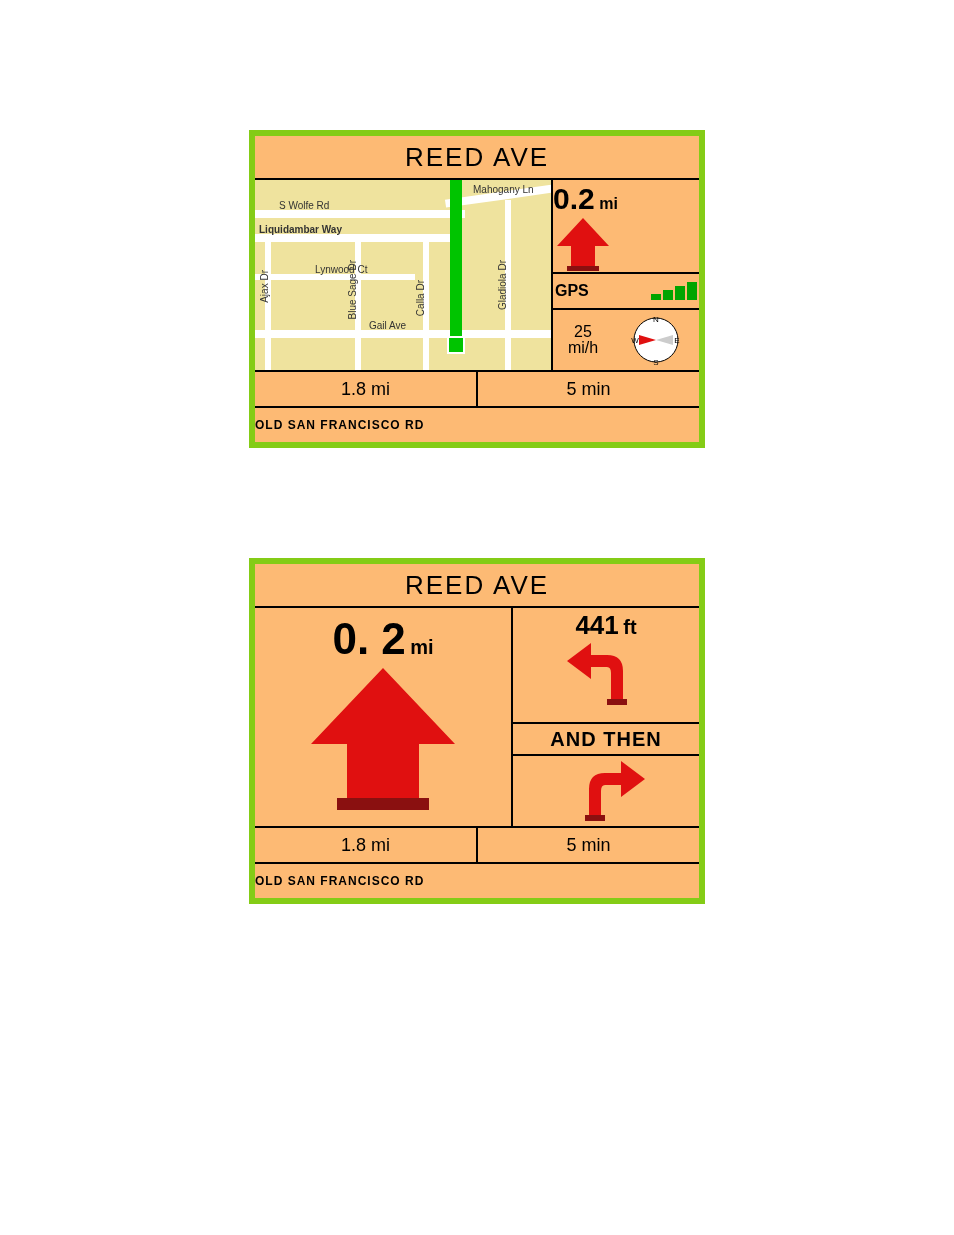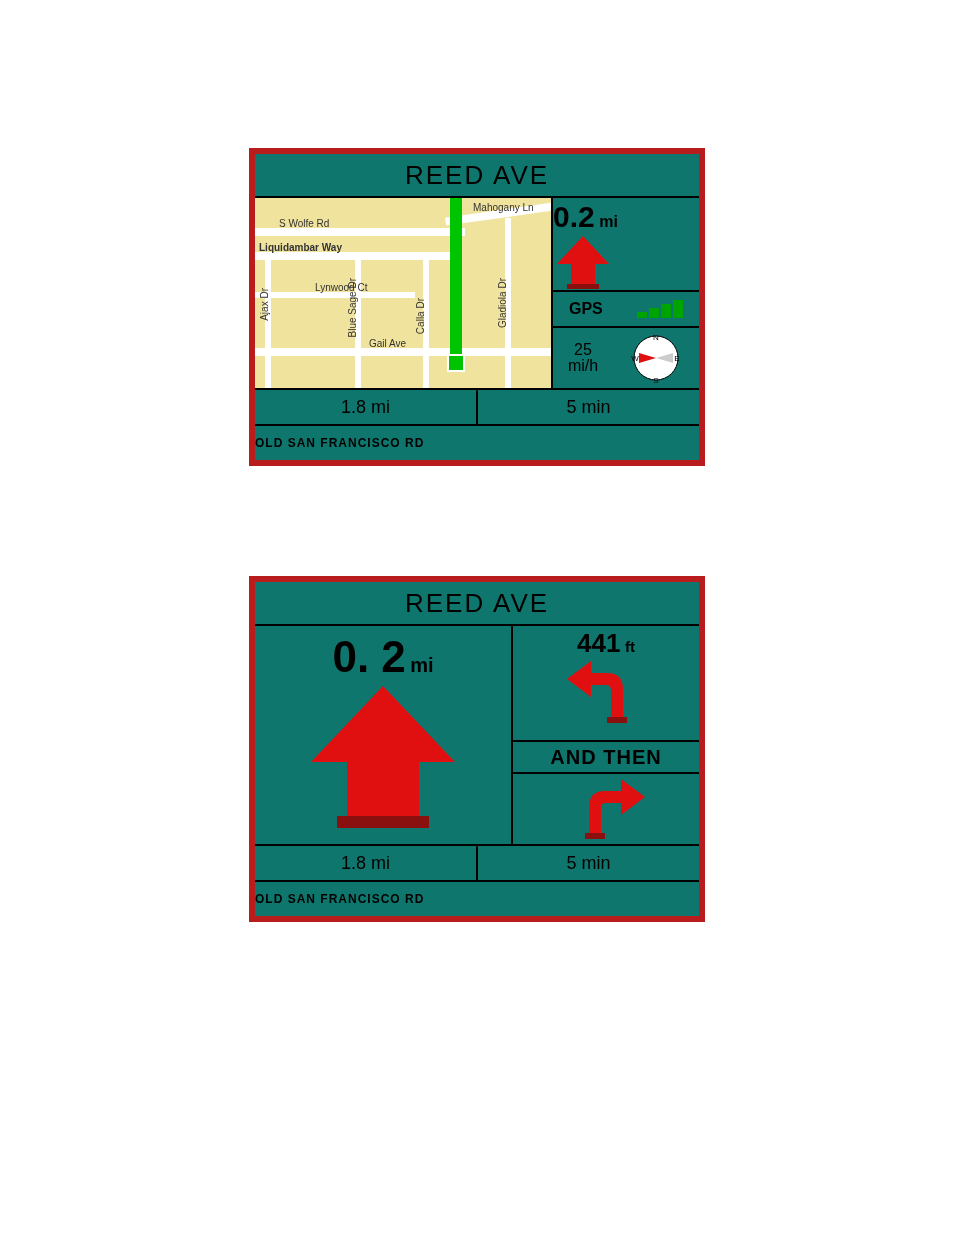--- a/index.html
+++ b/index.html
@@ -1,43 +1,43 @@
 <!DOCTYPE html>
 <html><head>
 <meta charset="utf-8">
 <style>
   html,body{margin:0;padding:0;background:#fff;font-family:Arial,Helvetica,sans-serif;width:954px;height:1235px;}
   .page{padding:130px 0 0 0;}
-  .device{width:444px;margin:18px auto 110px auto;border:6px solid #b91c1c;background:#0f766e;}
+  .device{width:444px;margin:0 auto 110px auto;border:6px solid #84cc16;background:#fdba74;}
   .title{height:42px;line-height:42px;text-align:center;font-size:26px;letter-spacing:2px;border-bottom:2px solid #000;font-family:Arial,Helvetica,sans-serif;}
   .bottomtitle{height:34px;line-height:34px;text-align:left;font-size:12px;letter-spacing:1px;border-top:2px solid #000;font-weight:bold;}
   .stats{display:flex;height:34px;border-top:2px solid #000;}
   .stats>div{flex:1;text-align:center;line-height:34px;font-size:18px;}
   .stats>div:first-child{border-right:2px solid #000;}
   
   .body1{display:flex;height:190px;}
   .mapcell{flex:0 0 296px;border-right:2px solid #000;position:relative;background:#efe39e;overflow:hidden;}
   .side1{flex:1;display:flex;flex-direction:column;}
   .side1 .dist{height:92px;border-bottom:2px solid #000;position:relative;text-align:left;}
   .side1 .dist .dnum{font-size:30px;font-weight:900;display:inline;}
   .side1 .dist .dunit{font-size:16px;font-weight:900;}
-  .side1 .gpsrow{height:34px;border-bottom:2px solid #000;display:flex;align-items:center;justify-content:space-between;padding:0 16px;}
+  .side1 .gpsrow{height:34px;border-bottom:2px solid #000;display:flex;align-items:center;justify-content:space-between;padding:0 2px;}
   .side1 .gpsrow .gpslbl{font-size:16px;font-weight:bold;}
   .side1 .spd{flex:1;display:flex;align-items:center;}
   .side1 .spd .spdtxt{width:60px;text-align:center;font-size:16px;line-height:16px;}
   .side1 .spd .cmp{flex:1;display:flex;justify-content:center;align-items:center;}
   
   .body2{display:flex;height:218px;}
   .big2{flex:0 0 256px;border-right:2px solid #000;text-align:center;}
   .big2 .bignum{font-size:44px;font-weight:900;}
   .big2 .bigunit{font-size:20px;font-weight:900;}
   .side2{flex:1;display:flex;flex-direction:column;}
   .side2 .next{flex:1;border-bottom:2px solid #000;text-align:center;}
   .side2 .next .nnum{font-size:26px;font-weight:900;}
-  .side2 .next .nunit{font-size:15px;font-weight:900;}
+  .side2 .next .nunit{font-size:20px;font-weight:900;}
   .side2 .then{height:30px;line-height:30px;text-align:center;border-bottom:2px solid #000;font-size:20px;font-weight:bold;letter-spacing:1px;}
   .side2 .after{flex:0 0 70px;display:flex;justify-content:center;align-items:center;}
   
   .road{position:absolute;background:#fff;}
   .roadlbl{position:absolute;font-size:10px;color:#333;white-space:nowrap;}
   .vtxt{writing-mode:vertical-rl;transform:rotate(180deg);}
   .route{position:absolute;background:#00c400;}
   .marker{position:absolute;width:14px;height:14px;background:#00c400;border:2px solid #fff;}
   
   .bars{display:flex;align-items:flex-end;gap:2px;}

